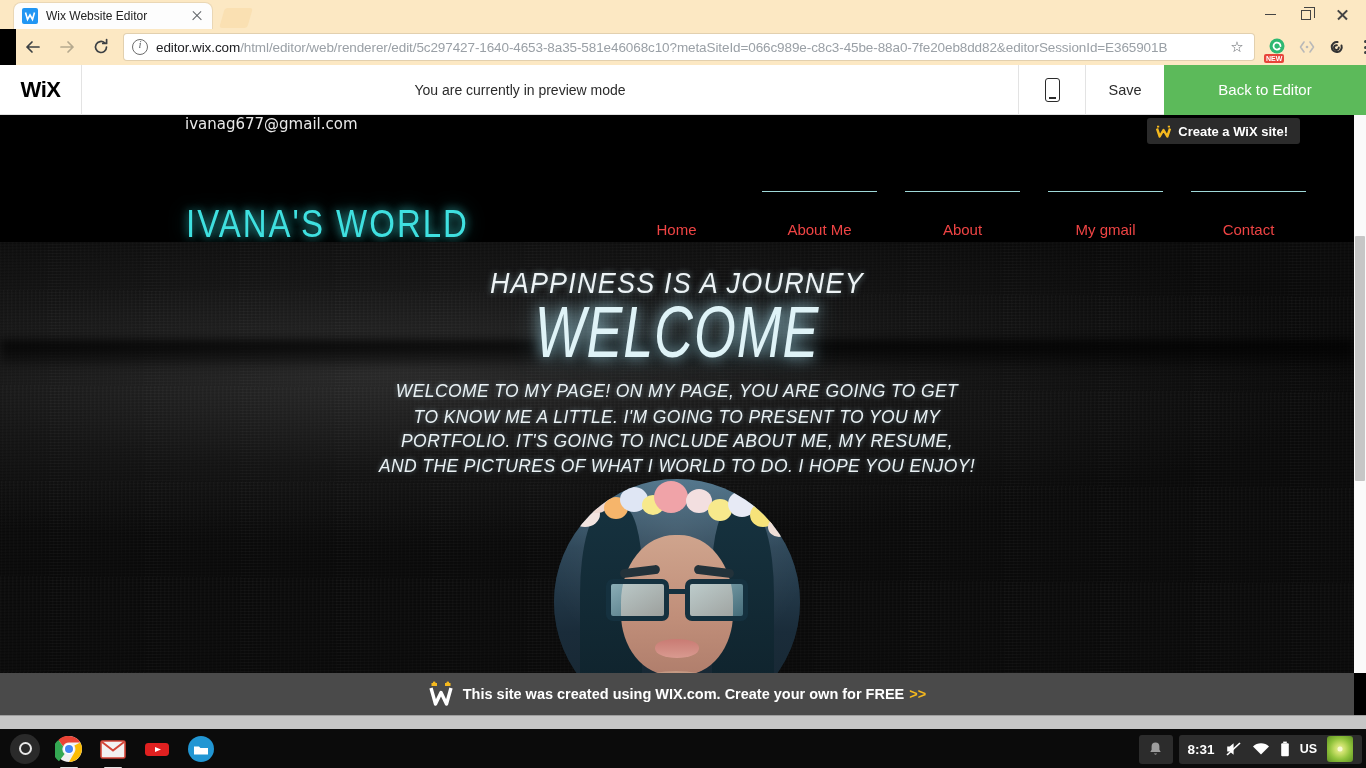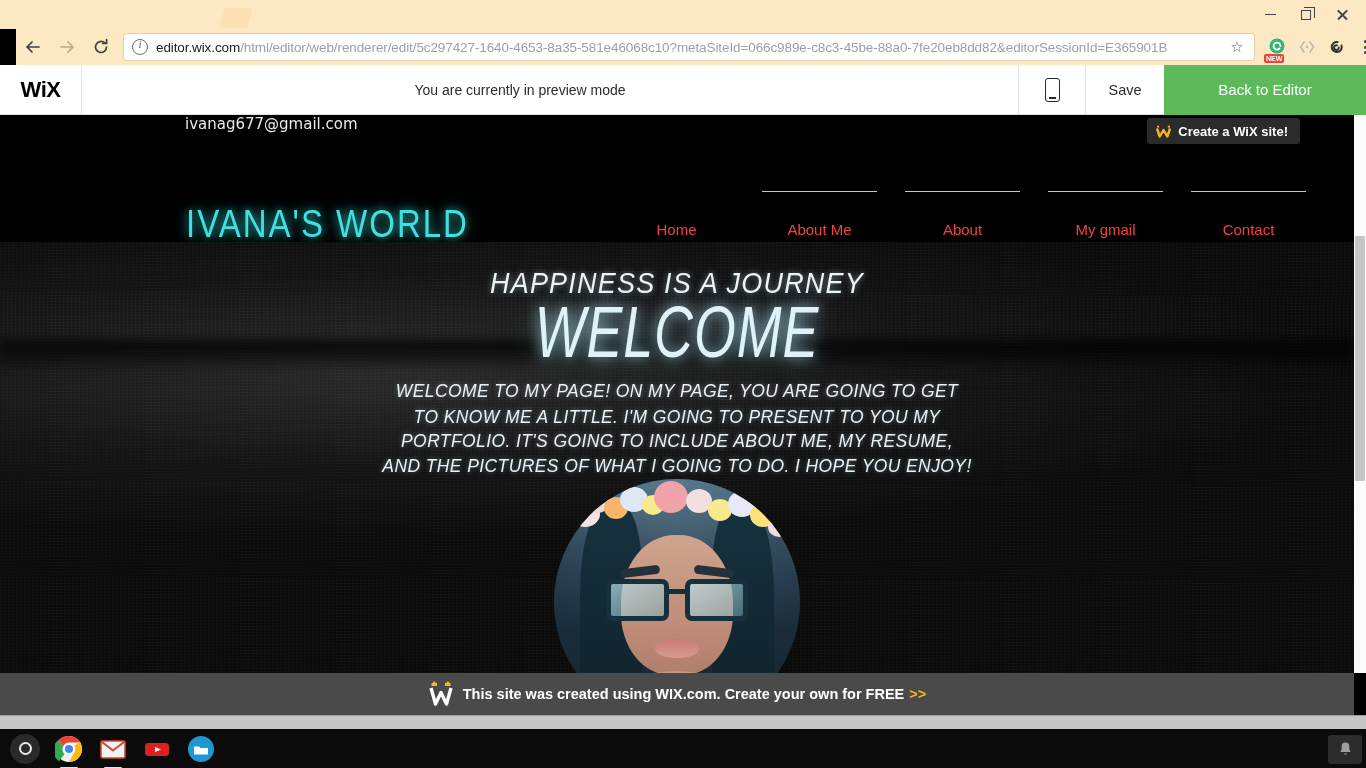--- a/index.html
+++ b/index.html
@@ -345,20 +345,29 @@
     transform: translate(-50%,-50%); background: #f7fad0; border-radius: 50%;
   }
   svg { display: block; }
 </style>
 </head>
 <body>
 
 <div class="screen">
 
   <div class="chrome-tabstrip">
+    <div class="tab">
+      <span class="tab-favicon">
+        <svg width="12" height="12" viewBox="0 0 12 12">
+            <path d="M1.5 2.5l2 7 2.5-4.5 2.5 4.5 2-7" stroke="#fff" stroke-width="1.6" fill="none"></path>
+          </svg>
+      </span>
+      <span class="tab-title">Wix Website Editor</span>
+      <span class="tab-close"></span>
+    </div>
     <div class="tab-new"></div>
     <div class="win-controls">
       <div class="win-btn">
           <span class="win-min"></span>
         </div>
       <div class="win-btn">
           <span class="win-max"></span>
         </div>
       <div class="win-btn">
           <span class="win-close"></span>
@@ -453,21 +462,21 @@
     </div>
 
     <div class="hero">
       <div class="hero-inner">
         <div class="tagline">HAPPINESS IS A JOURNEY</div>
         <div class="welcome">WELCOME</div>
         <div class="blurb">
           <div>WELCOME TO MY PAGE! ON MY PAGE, YOU ARE GOING TO GET</div>
           <div>TO KNOW ME A LITTLE. I'M GOING TO PRESENT TO YOU MY</div>
           <div>PORTFOLIO. IT'S GOING TO INCLUDE  ABOUT ME, MY RESUME,</div>
-          <div>AND THE PICTURES OF WHAT I GOING TO DO. I HOPE YOU ENJOY!</div>
+          <div>AND THE PICTURES OF WHAT I WORLD TO DO. I HOPE YOU ENJOY!</div>
         </div>
       </div>
       <div class="photo-wrap">
         <div class="photo">
           <span class="ph-hair-l"></span>
           <span class="ph-hair-r"></span>
           <span class="ph-face"></span>
           <span class="ph-brow l"></span>
           <span class="ph-brow r"></span>
           <span class="ph-glasses">
@@ -549,16 +558,38 @@
         </svg>
       </div>
     </div>
     <div class="shelf-right">
       <div class="tray-bell">
         <svg width="15" height="16" viewBox="0 0 15 16">
             <path d="M7.5 1.6a3.9 3.9 0 0 1 3.9 3.9v3.3l1.3 2.1H2.3l1.3-2.1V5.5a3.9 3.9 0 0 1 3.9-3.9z" fill="#9e9e9e"></path>
             <path d="M5.9 12.6a1.7 1.7 0 0 0 3.2 0z" fill="#9e9e9e"></path>
           </svg>
       </div>
+      <div class="tray-status">
+        <span class="tray-time">8:31</span>
+        <span>
+          <svg width="17" height="16" viewBox="0 0 17 16">
+              <path d="M8.6 2.2L4.7 5.5H2.2v5h2.5l3.9 3.3z" fill="#fff"></path>
+              <path d="M2 14L15 2" stroke="#fff" stroke-width="1.7"></path>
+            </svg>
+        </span>
+        <span>
+          <svg width="18" height="14" viewBox="0 0 18 14">
+              <path d="M9 12.6L1 4.6a11.3 11.3 0 0 1 16 0z" fill="#fff"></path>
+            </svg>
+        </span>
+        <span>
+          <svg width="10" height="16" viewBox="0 0 10 16">
+              <rect x="3.2" y="0.6" width="3.6" height="1.6" fill="#fff"></rect>
+              <rect x="1.2" y="2.2" width="7.6" height="13" rx="1" fill="#fff"></rect>
+            </svg>
+        </span>
+        <span class="tray-lang">US</span>
+        <span class="tray-avatar"></span>
+      </div>
     </div>
   </div>
 
 </div>
 
 </body></html>

